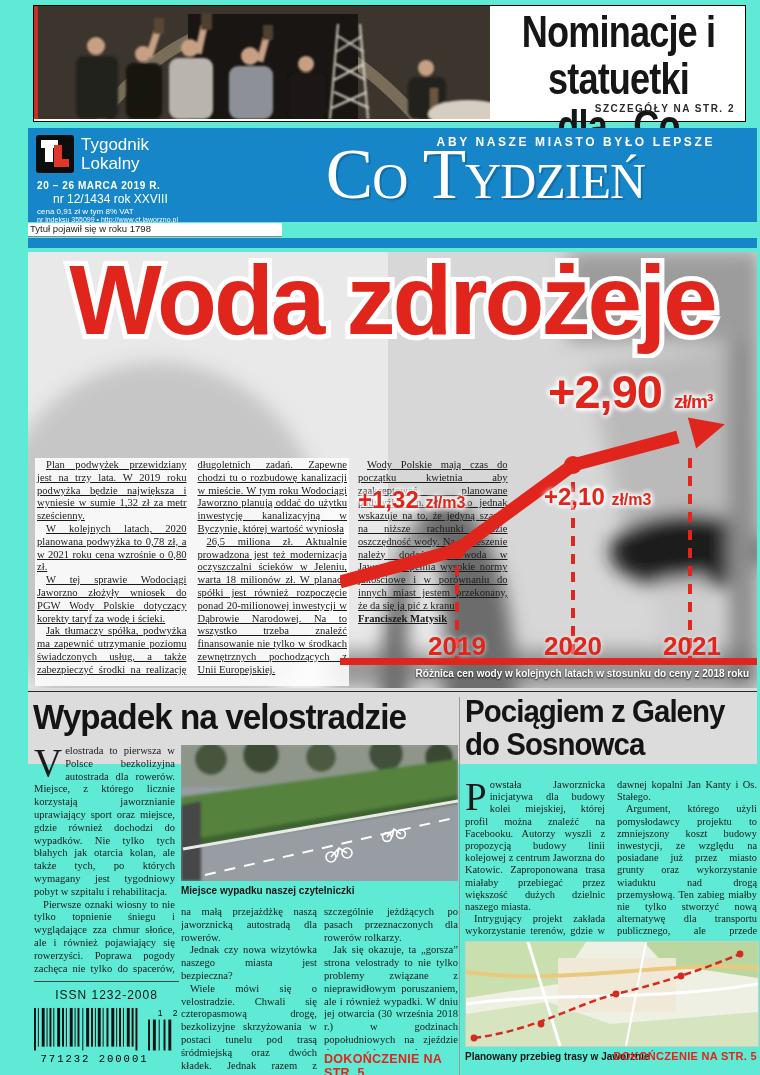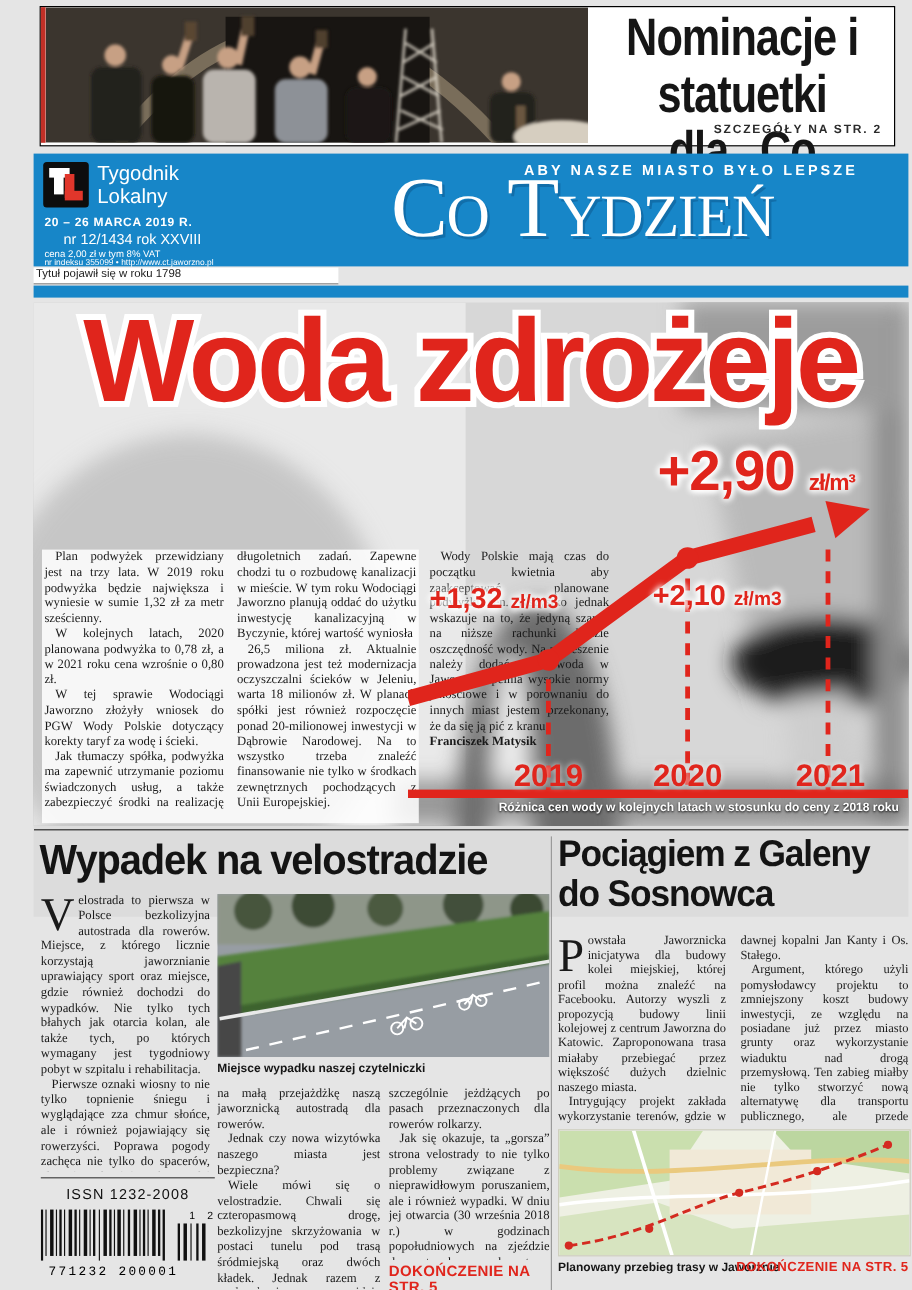--- a/index.html
+++ b/index.html
@@ -1,16 +1,16 @@
 <!DOCTYPE html>
 <html><head>
 <meta charset="utf-8">
 <style>
   html,body{margin:0;padding:0;background:#fff;}
-  #page{position:relative;width:760px;height:1075px;background:#e5e5e5;overflow:hidden;
+  #page{position:relative;width:760px;height:1075px;background:#5eead4;overflow:hidden;
         font-family:"Liberation Sans",sans-serif;color:#111;}
   .abs{position:absolute;}
 
   
   #banner{left:33px;top:5px;width:711px;height:115px;border:1px solid #000;background:#fff;}
   #banner-photo{left:0;top:0;width:452px;height:113px;border-left:4px solid #c33027;overflow:hidden;}
   #banner-text{left:458px;top:0;right:0;height:113px;}
   .banner-head{position:absolute;left:0;top:2px;width:100%;text-align:center;
     font-weight:bold;font-size:44px;line-height:47px;letter-spacing:-1px;color:#161616;
     transform:scaleX(.82);transform-origin:50% 0;}
@@ -41,21 +41,21 @@
   #bluebar{left:28px;top:238px;width:729px;height:10px;background:#1786c8;}
 
   
   #lead{left:28px;top:252px;width:729px;height:512px;overflow:hidden;background:#dcdcdc;}
   #lead-headline-svg{position:absolute;left:0;top:-4px;}
   #lead-sub{left:7px;top:102px;width:414px;background:rgba(255,255,255,.48);
     font-weight:bold;font-size:19px;line-height:24px;letter-spacing:-.3px;color:#0e0e0e;padding:2px 3px;}
   #lead-cols{left:7px;top:206px;width:310px;height:226px;column-count:2;column-gap:11px;
     font-family:"Liberation Serif",serif;font-size:10.6px;line-height:12.8px;text-align:justify;
     color:#1a1a1a;background:rgba(255,255,255,.85);padding:1px 2px;}
-  #lead-cols p{margin:0;text-indent:9px;}
+  #lead-cols p{margin:0;text-indent:9px;text-decoration:underline;}
   #lead-cols p.byline{text-indent:0;font-weight:bold;}
 
   
   #chart{left:312px;top:118px;width:417px;height:318px;}
   .chart-label{position:absolute;color:#e0251c;font-weight:bold;white-space:nowrap;
     text-shadow:-2px 0 5px #fff,2px 0 5px #fff,0 -2px 5px #fff,0 2px 5px #fff;}
   #cl1{left:18px;top:116px;font-size:24px;}
   #cl2{left:204px;top:113px;font-size:24px;}
   #cl3{left:208px;top:-6px;font-size:47px;letter-spacing:-1px;}
   .chart-unit{font-size:16px;}
@@ -166,21 +166,21 @@
           <div class="l1"></div>
           <div class="l2"></div>
       </div>
       <div class="mh-logotext">
         <div>Tygodnik</div>
         <div>Lokalny</div>
       </div>
     </div>
     <div class="mh-line" id="mh-date">20 – 26 MARCA 2019 R.</div>
     <div class="mh-line" id="mh-issue">nr 12/1434 rok XXVIII</div>
-    <div class="mh-line" id="mh-price">cena 2,00 zł w tym 8% VAT</div>
+    <div class="mh-line" id="mh-price">cena 0,91 zł w tym 8% VAT</div>
     <div class="mh-line" id="mh-index">nr indeksu 355099 • http://www.ct.jaworzno.pl</div>
     <div id="mh-title">Co Tydzień</div>
     <div id="mh-slogan">ABY NASZE MIASTO BYŁO LEPSZE</div>
   </div>
   <div id="founded" class="abs">Tytuł pojawił się w roku 1798</div>
   <div id="bluebar" class="abs"></div>
 
   <div id="lead" class="abs">
 
     <svg class="abs" style="left:0;top:0" width="729" height="436" viewBox="0 0 729 436">

